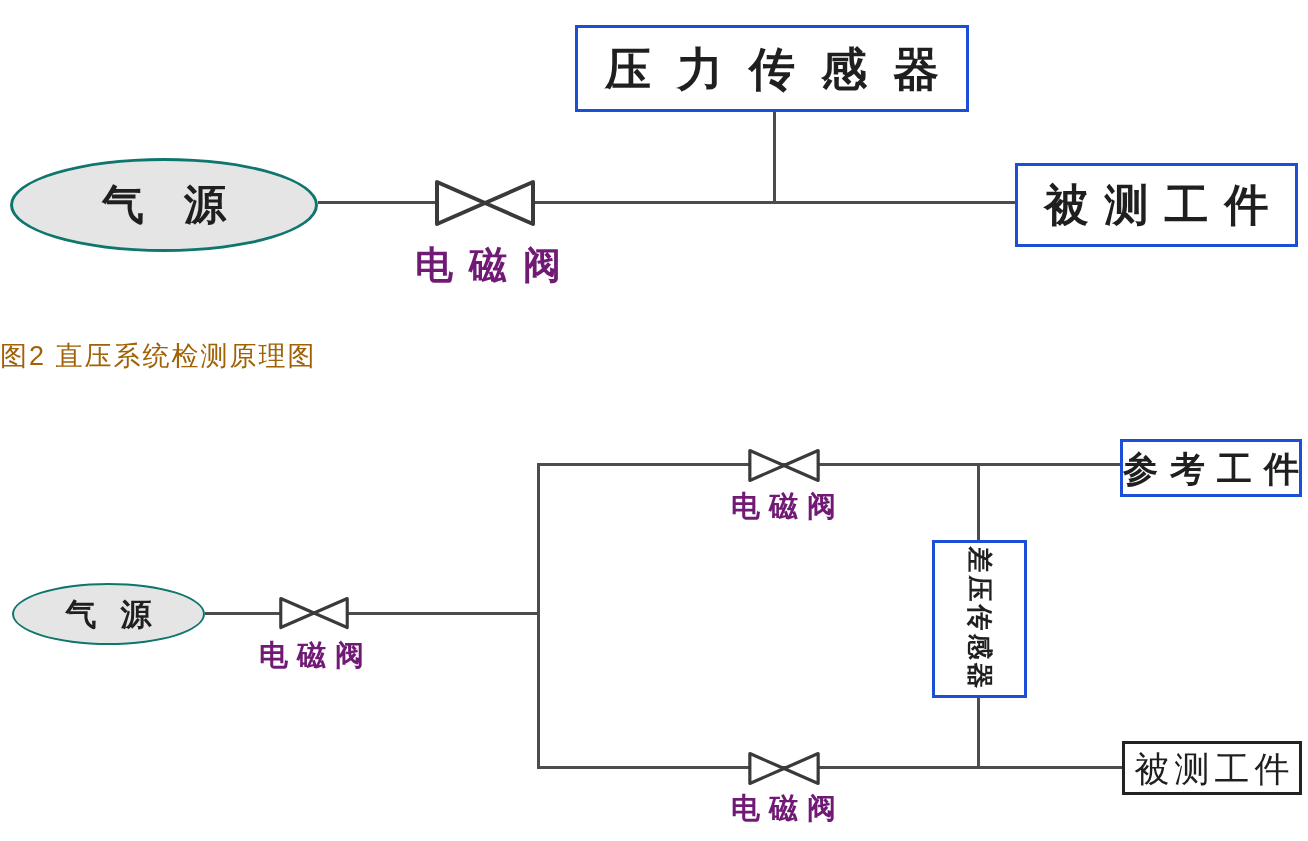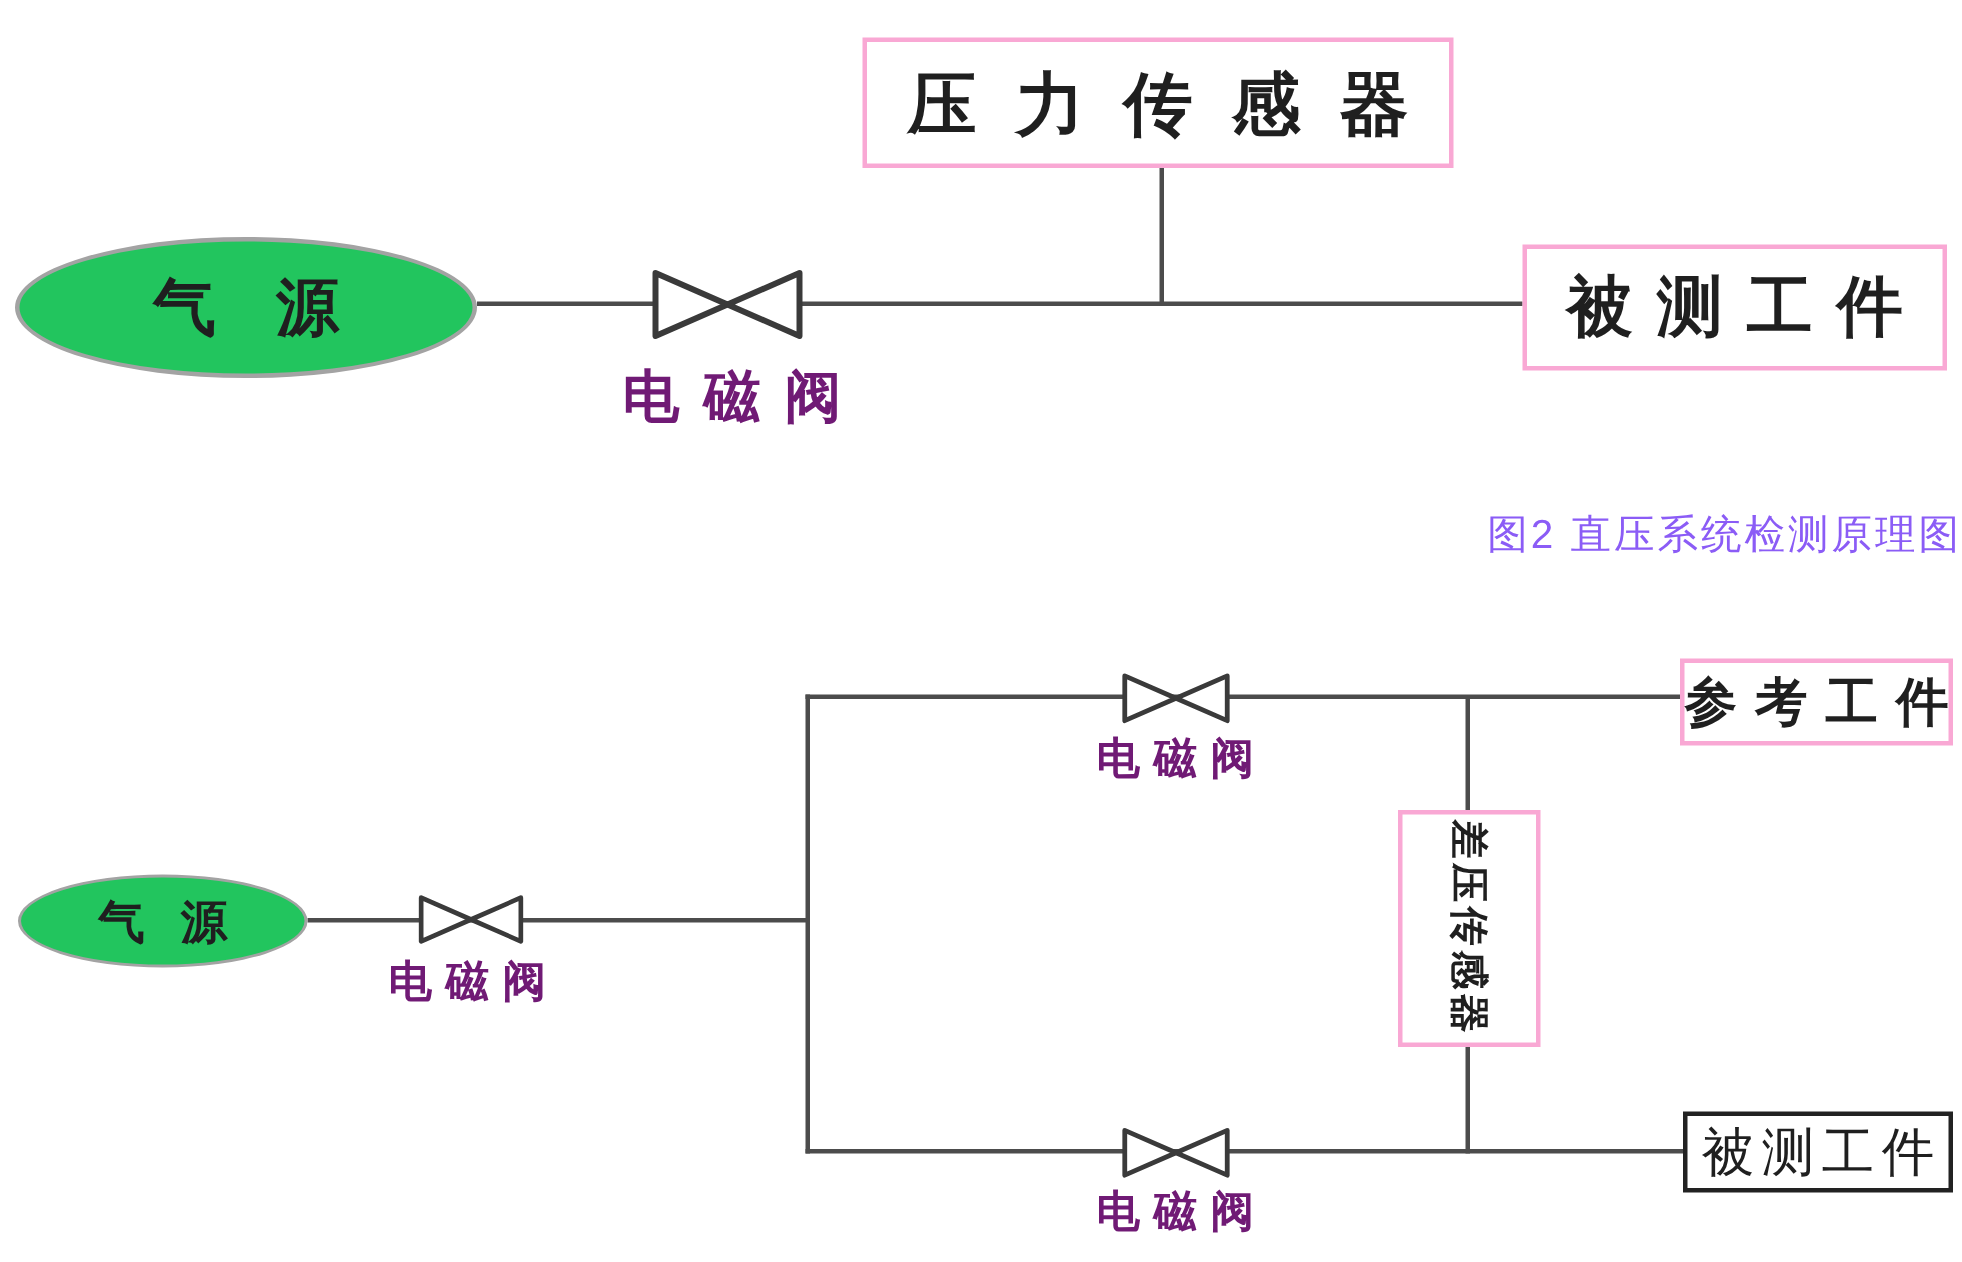--- a/index.html
+++ b/index.html
@@ -15,30 +15,30 @@
     background: #ffffff;
     overflow: hidden;
     color: #1f1f1f;
   }
   
   .hline { position: absolute; height: 3px; background: #4c4c4c; }
   .vline { position: absolute; width: 3px;  background: #4c4c4c; }
   .box {
     position: absolute;
     background: #ffffff;
-    border: 3px solid #f9a8d4;
+    border: 3px solid #1d4ed8;
     display: flex;
     align-items: center;
     justify-content: center;
     box-sizing: border-box;
   }
   .ellipse {
     position: absolute;
-    background: #22c55e;
-    border: 3px solid #a3a3a3;
+    background: #e5e5e5;
+    border: 3px solid #0f766e;
     border-radius: 50%;
     display: flex;
     align-items: center;
     justify-content: center;
     box-sizing: border-box;
   }
   .lbl {
     font-weight: bold;
     color: #1f1f1f;
     white-space: nowrap;
@@ -63,23 +63,23 @@
   .f1-sensor    { left: 575px; top: 25px;  width: 394px; height: 87px; border-width: 3.5px; }
   .f1-sensor .lbl { font-size: 46px; letter-spacing: 26px; text-indent: 26px; }
   .f1-sensor-vline { left: 773px; top: 112px; height: 90px; }
   .f1-workpiece { left: 1015px; top: 163px; width: 283px; height: 84px; border-width: 3.5px; }
   .f1-workpiece .lbl { font-size: 44px; letter-spacing: 16px; text-indent: 16px; }
 
   .caption {
     position: absolute;
     left: 0; top: 338px;
     width: 100%;
-    text-align: right;
+    text-align: left;
     font-size: 27px;
-    color: #8b5cf6;
+    color: #a16207;
     letter-spacing: 2px;
   }
 
   
   .f2-ellipse   { left: 12px;  top: 583px; width: 193px; height: 62px; border-width: 2.5px; }
   .f2-ellipse .lbl { font-size: 31px; letter-spacing: 24px; text-indent: 24px; }
   .f2-srcline   { left: 205px; top: 612px; width: 335px; }
   .f2-valve-main{ left: 278px; top: 595px; width: 72px; height: 36px; }
   .f2-valve-main-lbl { left: 238px; top: 641px; width: 156px; font-size: 29px; letter-spacing: 9px; }
   .f2-branch-vline { left: 537px; top: 463px; height: 306px; }

